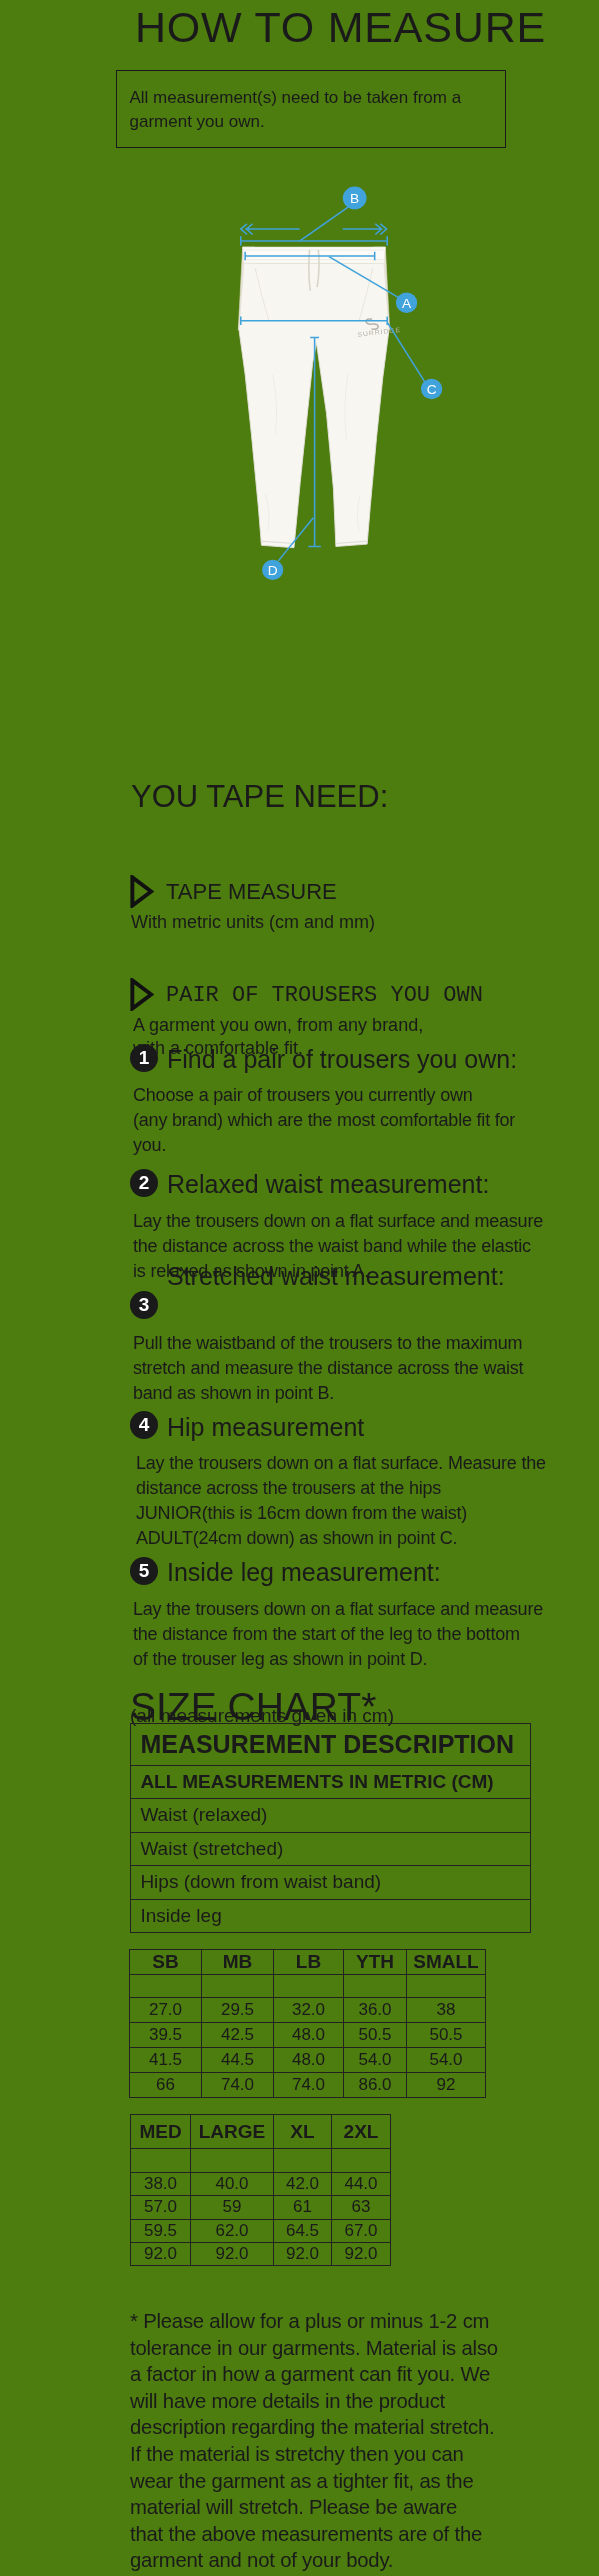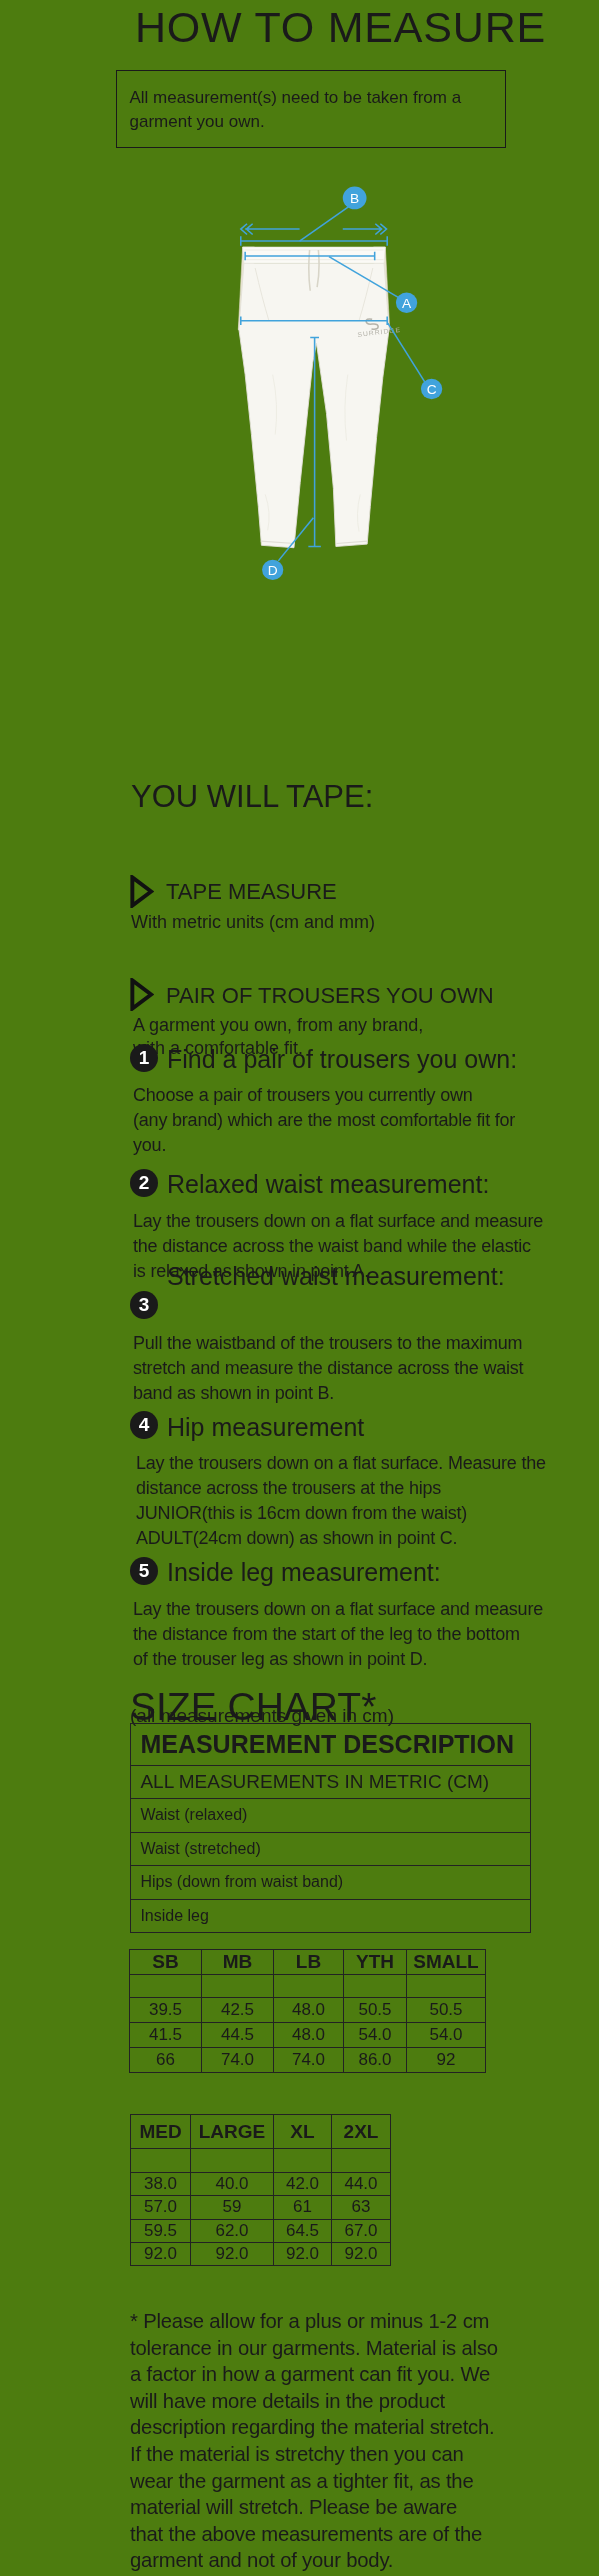--- a/index.html
+++ b/index.html
@@ -26,22 +26,22 @@
   .step-body{font-size:18px;line-height:25px;width:469px;letter-spacing:-0.2px;}
 
   .size-chart-title{left:130px;top:1641px;font-size:39px;margin-top:44px;}
   .size-chart-sub{left:130px;top:1705px;font-size:19px;}
 
   table{border-collapse:collapse;table-layout:fixed;}
   td,th{border:1.6px solid #222;overflow:hidden;white-space:nowrap;}
 
   .desc-table{left:130px;top:1723px;width:401px;}
   .desc-table th{height:39px;font-size:25px;text-align:left;padding-left:9.4px;}
-  .desc-table td{font-size:16px;text-align:left;padding-left:9.4px;}
-  .desc-table tr.subhead td{height:30px;font-weight:normal;font-size:19px;}
+  .desc-table td{font-size:19px;text-align:left;padding-left:9.4px;}
+  .desc-table tr.subhead td{height:30px;font-weight:bold;font-size:19px;}
   .desc-table tr.plain td{height:30.5px;font-weight:normal;}
 
   .size-table{text-align:center;}
   .size-table th{font-size:19px;margin-top:18px;}
   .size-table td{font-size:17px;}
   .t1{left:129px;top:1949px;width:356px;}
   .t1 th{height:22px;}
   .t1 tr.empty td{height:20.3px;}
   .t1 tr.data td{height:22px;}
   .t2{left:130px;top:2114px;width:260px;}
@@ -108,32 +108,32 @@
       </g>
       <g fill="#ffffff" font-family="Liberation Sans, sans-serif" font-size="22" text-anchor="middle">
         <text x="531" y="273">B</text>
         <text x="614" y="448">A</text>
         <text x="654" y="592">C</text>
         <text x="400" y="894">D</text>
       </g>
     </svg>
   </svg>
 
-  <div class="abs need-heading">YOU WILL TAPE:</div>
+  <div class="abs need-heading">YOU TAPE NEED:</div>
 
   <svg class="abs tri" style="left:130px;top:875px;" viewBox="0 0 30 42">
     <polygon points="3,3 27,21 3,39" fill="none" stroke="#111" stroke-width="5"></polygon>
   </svg>
   <div class="abs need-item-title" style="left:166px;top:879px;">TAPE MEASURE</div>
   <div class="abs need-item-desc pre" style="left:131px;top:911px;">With metric units (cm and mm)</div>
 
   <svg class="abs tri" style="left:130px;top:978px;" viewBox="0 0 30 42">
     <polygon points="3,3 27,21 3,39" fill="none" stroke="#111" stroke-width="5"></polygon>
   </svg>
-  <div class="abs need-item-title" style="left:166px;top:983px;">PAIR OF TROUSERS YOU OWN</div>
+  <div class="abs need-item-title" style="left:166px;top:983px;font-family:Liberation Mono, monospace;">PAIR OF TROUSERS YOU OWN</div>
   <div class="abs need-item-desc pre" style="left:133px;top:1014px;">A garment you own, from any brand,
 with a comfortable fit.</div>
 
   <div class="abs step-circle" style="left:130px;top:1044px;">1</div>
   <div class="abs step-title" style="left:167px;top:1045px;">Find a pair of trousers you own:</div>
   <div class="abs step-body pre" style="left:133px;top:1083px;">Choose a pair of trousers you currently own
 (any brand) which are the most comfortable fit for
 you.</div>
 
   <div class="abs step-circle" style="left:130px;top:1169px;">2</div>
@@ -204,20 +204,27 @@
       <th>SMALL</th>
     </tr>
     <tr class="empty">
       <td></td>
           <td></td>
           <td></td>
           <td></td>
           <td></td>
     </tr>
     <tr class="data">
+      <td>27.0</td>
+      <td>29.5</td>
+      <td>32.0</td>
+      <td>36.0</td>
+      <td>38</td>
+    </tr>
+    <tr class="data">
       <td>39.5</td>
       <td>42.5</td>
       <td>48.0</td>
       <td>50.5</td>
       <td>50.5</td>
     </tr>
     <tr class="data">
       <td>41.5</td>
       <td>44.5</td>
       <td>48.0</td>

